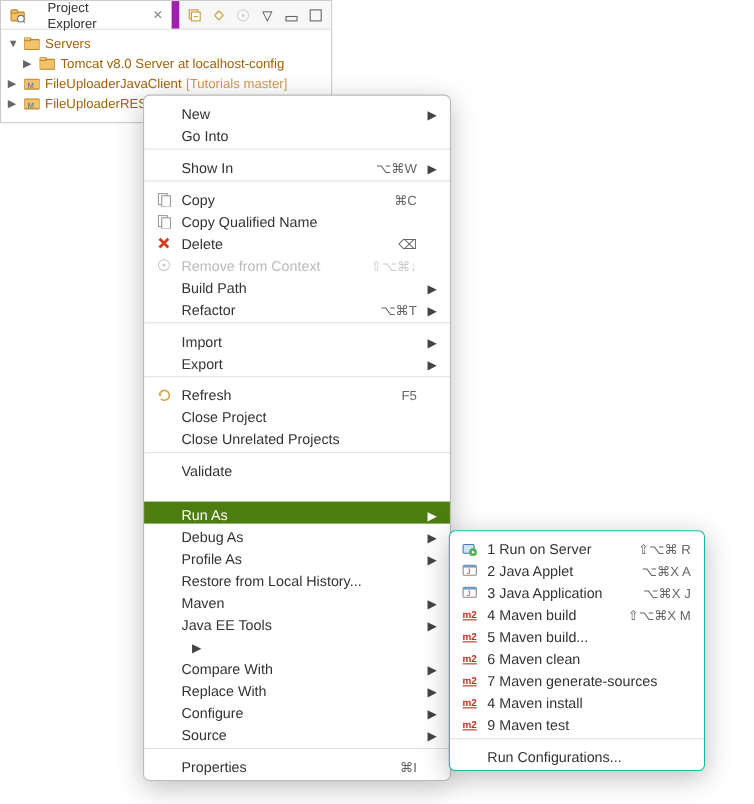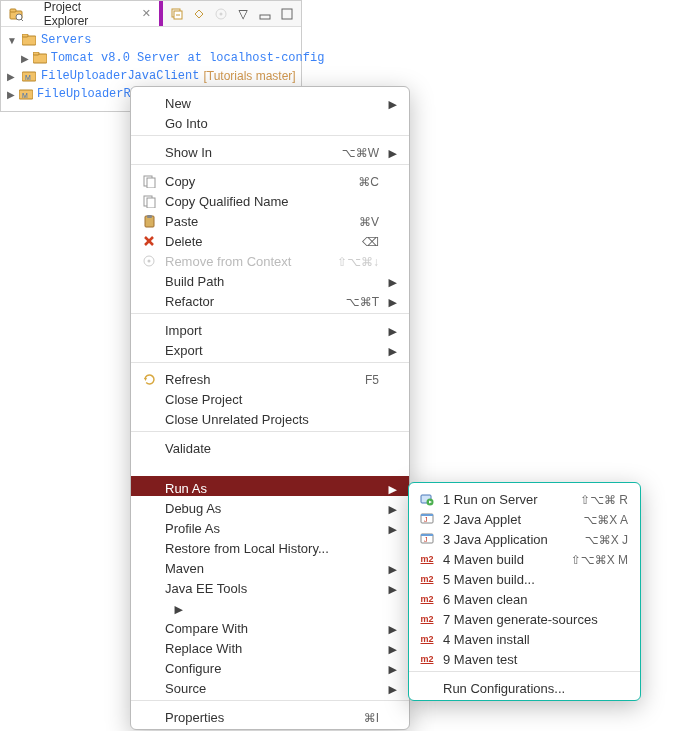--- a/index.html
+++ b/index.html
@@ -25,41 +25,41 @@
     height: 26px;
     border-bottom: 1px solid #ddd;
     background: #f7f7f7;
   }
   .tab {
     display: flex;
     align-items: center;
     gap: 20px;
     padding: 0 8px;
     height: 100%;
-    border-right: 4px solid #a21caf;
+    border-right: 7px solid #a21caf;
     background: #fff;
   }
   .tab-title { font-size: 12px; color: #333; }
   .tab-pin { color: #888; font-size: 11px; }
   .header-spacer { flex: 1; }
   .tool-icons { display: flex; gap: 6px; padding: 0 6px; align-items: center; }
   .tool-icon { width: 16px; height: 16px; display:flex; align-items:center; justify-content:center; }
   .tree {
     padding: 4px 2px 8px 2px;
   }
   .tree-row {
     display: flex;
     align-items: center;
     gap: 4px;
     height: 18px;
     padding-left: 4px;
     white-space: nowrap;
   }
   .caret { width: 10px; color: #666; font-size: 10px; }
-  .tree-label { color: #3b82f6; font-family: Liberation Mono, monospace; }
+  .tree-label { color: #a16207; }
   .annot { color: #d09850; }
   .indent1 { padding-left: 18px; }
   .icon-box { width: 16px; height: 16px; display:flex; align-items:center; justify-content:center; }
 
   .context-menu {
     position: absolute;
     left: 130px;
     top: 86px;
     width: 280px;
     background: #fff;
@@ -68,21 +68,21 @@
     box-shadow: 0 6px 24px rgba(0,0,0,0.25);
     padding: 4px 0;
   }
   .menu-item {
     display: flex;
     align-items: flex-end;
     height: 20px;
     padding: 0 12px 0 10px;
     gap: 8px;
   }
-  .menu-item.highlight { background: #7f1d1d; color: #fff; }
+  .menu-item.highlight { background: #4d7c0f; color: #fff; }
   .menu-item.disabled { color: #bbb; }
   .mi-icon { width: 16px; height: 16px; flex-shrink:0; display:flex;align-items:center;justify-content:center;text-decoration:underline; }
   .mi-label { flex: 1; white-space: nowrap; overflow:hidden; text-overflow:ellipsis; font-size: 13px; }
   .mi-accel { color: #666; font-size: 12px; }
   .menu-item.highlight .mi-accel { color: #fff; }
   .mi-arrow { width: 10px; text-align: right; color: #444; font-size: 11px; }
   .menu-item.highlight .mi-arrow { color: #fff; }
   .menu-sep { height: 1px; background: #e2e2e2; margin: 4px 0; }
 
   .submenu {
@@ -239,31 +239,20 @@
           <rect x="1" y="1" width="8" height="10" fill="#fff" stroke="#999"></rect>
           <rect x="4" y="3" width="8" height="10" fill="#fff" stroke="#999"></rect>
         </svg>
       </span>
     <span class="mi-label">Copy Qualified Name</span>
       <span class="mi-accel"></span>
       <span class="mi-arrow"></span>
   </div>
   <div class="menu-item">
     <span class="mi-icon">
-        <svg width="13" height="13" viewBox="0 0 13 13">
-          <rect x="2" y="1" width="9" height="11" rx="1" fill="#d8b060" stroke="#a07030"></rect>
-          <rect x="4" y="0" width="5" height="3" rx="1" fill="#888"></rect>
-        </svg>
-      </span>
-    <span class="mi-label">Paste</span>
-      <span class="mi-accel">⌘V</span>
-      <span class="mi-arrow"></span>
-  </div>
-  <div class="menu-item">
-    <span class="mi-icon">
         <svg width="12" height="12" viewBox="0 0 12 12">
           <line x1="2" y1="2" x2="10" y2="10" stroke="#d04020" stroke-width="2.5"></line>
           <line x1="10" y1="2" x2="2" y2="10" stroke="#d04020" stroke-width="2.5"></line>
         </svg>
       </span>
     <span class="mi-label">Delete</span>
       <span class="mi-accel">⌫</span>
       <span class="mi-arrow"></span>
   </div>
   <div class="menu-item disabled">

